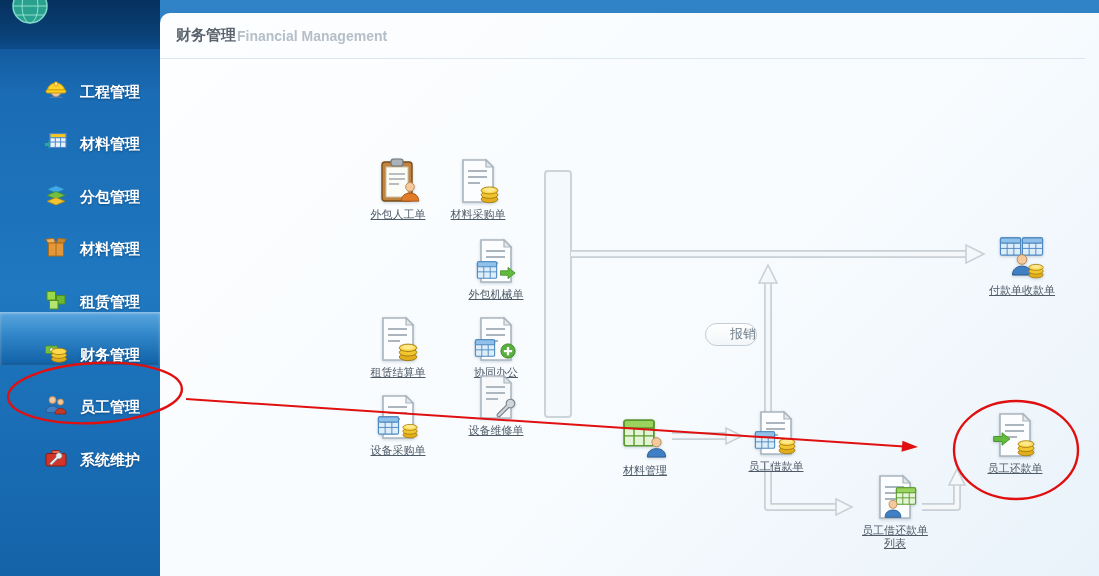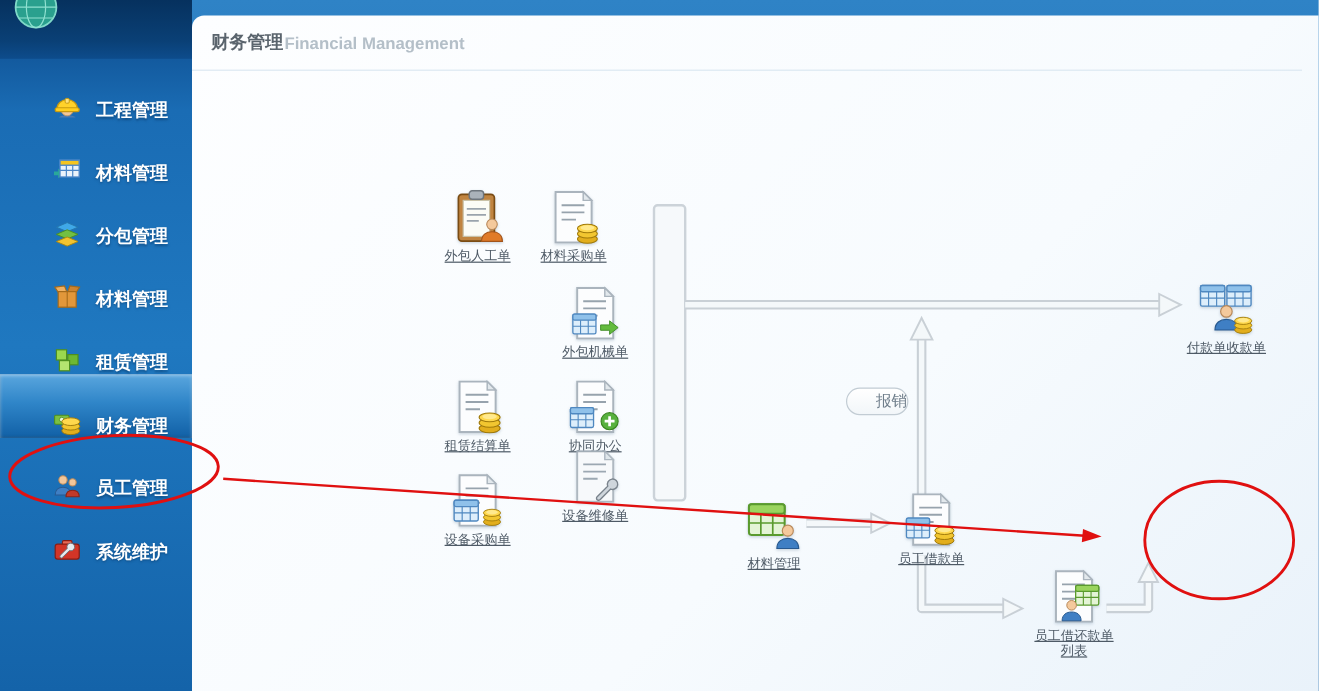--- a/index.html
+++ b/index.html
@@ -330,20 +330,28 @@
     <div class="flow-node" style="left:862px;top:220px">
       <svg class="node-icon" viewBox="0 0 48 48">
         <use href="#s-grid-blue" x="1" y="2" width="23" height="23"></use>
             <use href="#s-grid-blue" x="23" y="2" width="23" height="23"></use>
         <use href="#s-person" x="12" y="20" width="24" height="24"></use>
             <use href="#s-coins" x="29" y="28" width="18" height="18"></use>
       </svg>
       <div class="node-label">付款单收款单</div>
     </div>
 
+    <div class="flow-node" style="left:855px;top:398px">
+      <svg class="node-icon" viewBox="0 0 48 48">
+        <use href="#s-doc"></use>
+            <use href="#s-arrow-green" x="1" y="18" width="20" height="20"></use>
+            <use href="#s-coins" x="25" y="26" width="20" height="20"></use>
+      </svg>
+      <div class="node-label">员工还款单</div>
+    </div>
 
     <div class="flow-node narrow" style="left:735px;top:460px">
       <svg class="node-icon" viewBox="0 0 48 48">
         <use href="#s-doc"></use>
             <use href="#s-grid-green" x="24" y="12" width="22" height="22"></use>
             <use href="#s-person" x="12" y="26" width="20" height="20"></use>
       </svg>
       <div class="node-label">员工借还款单列表</div>
     </div>
 

